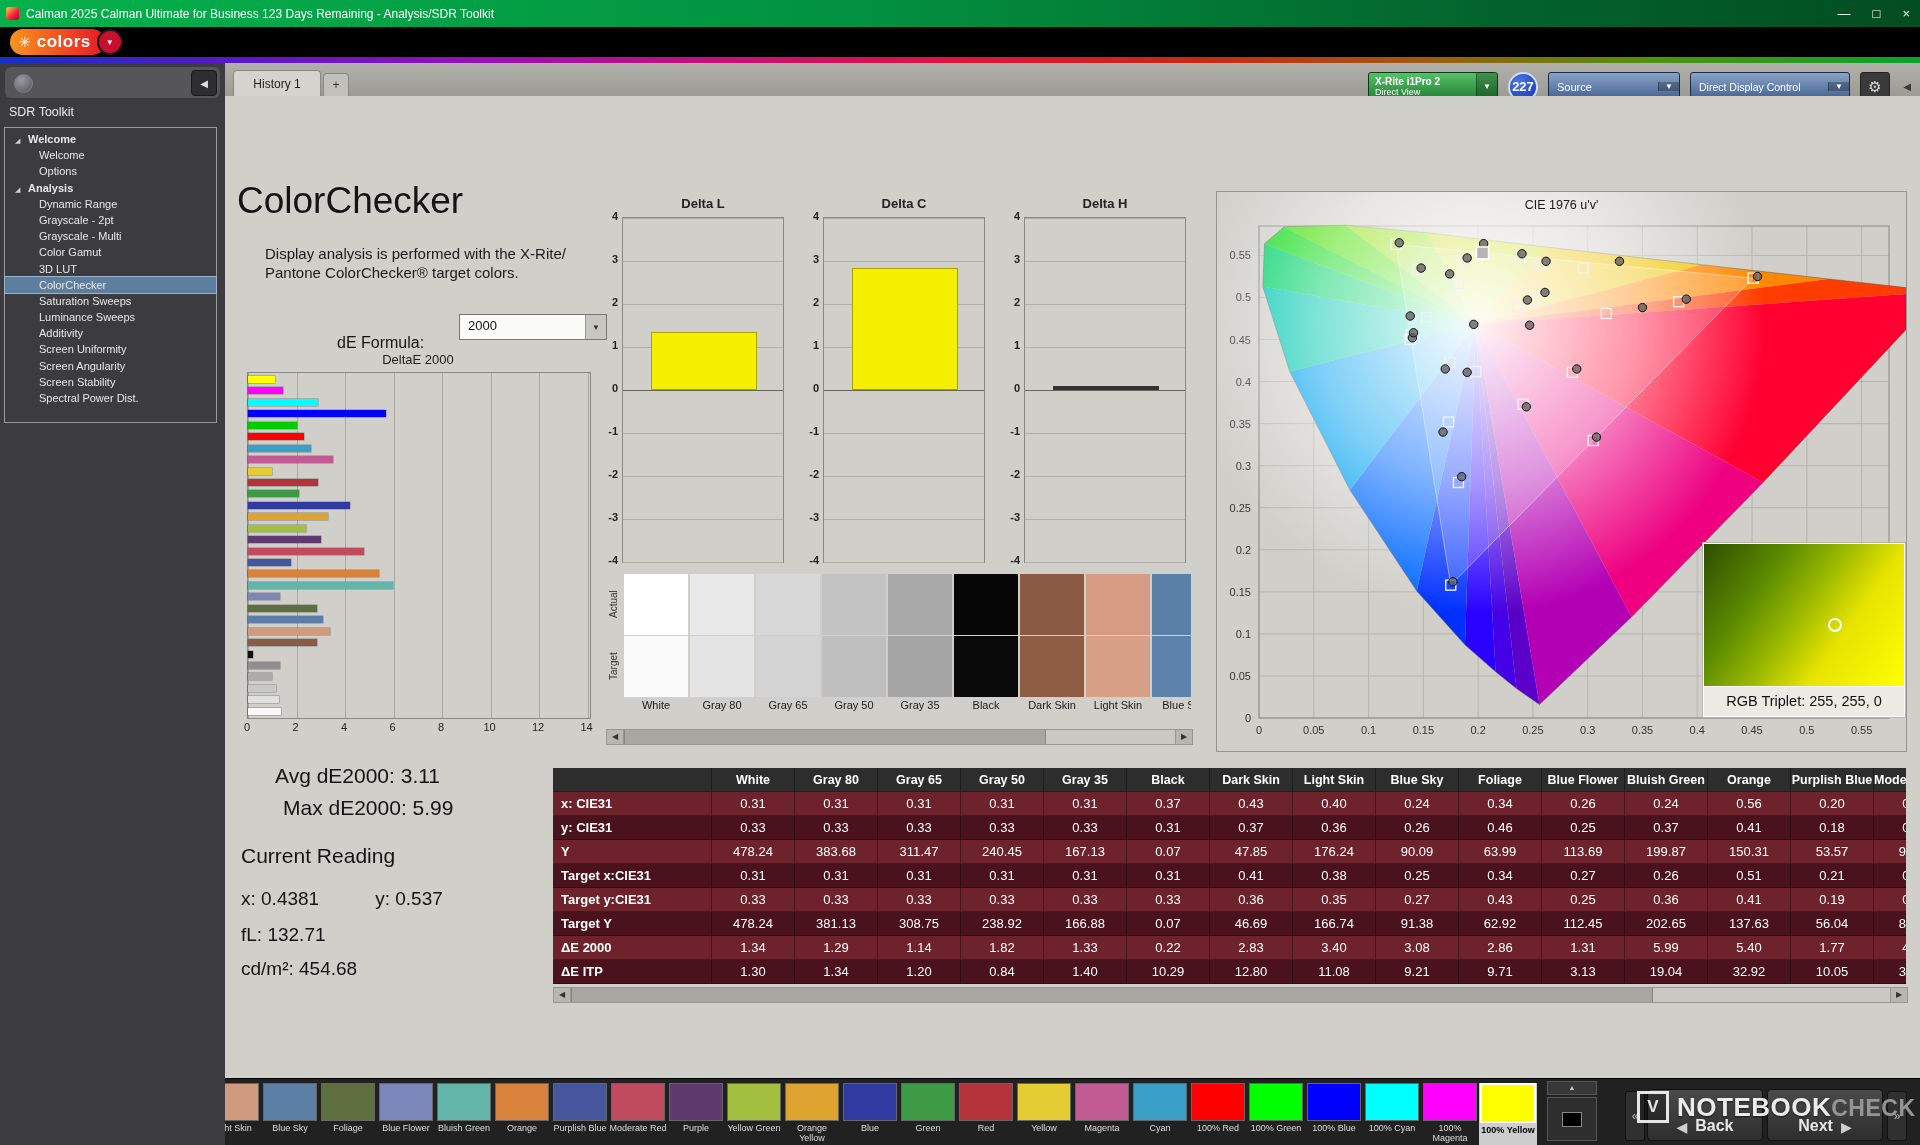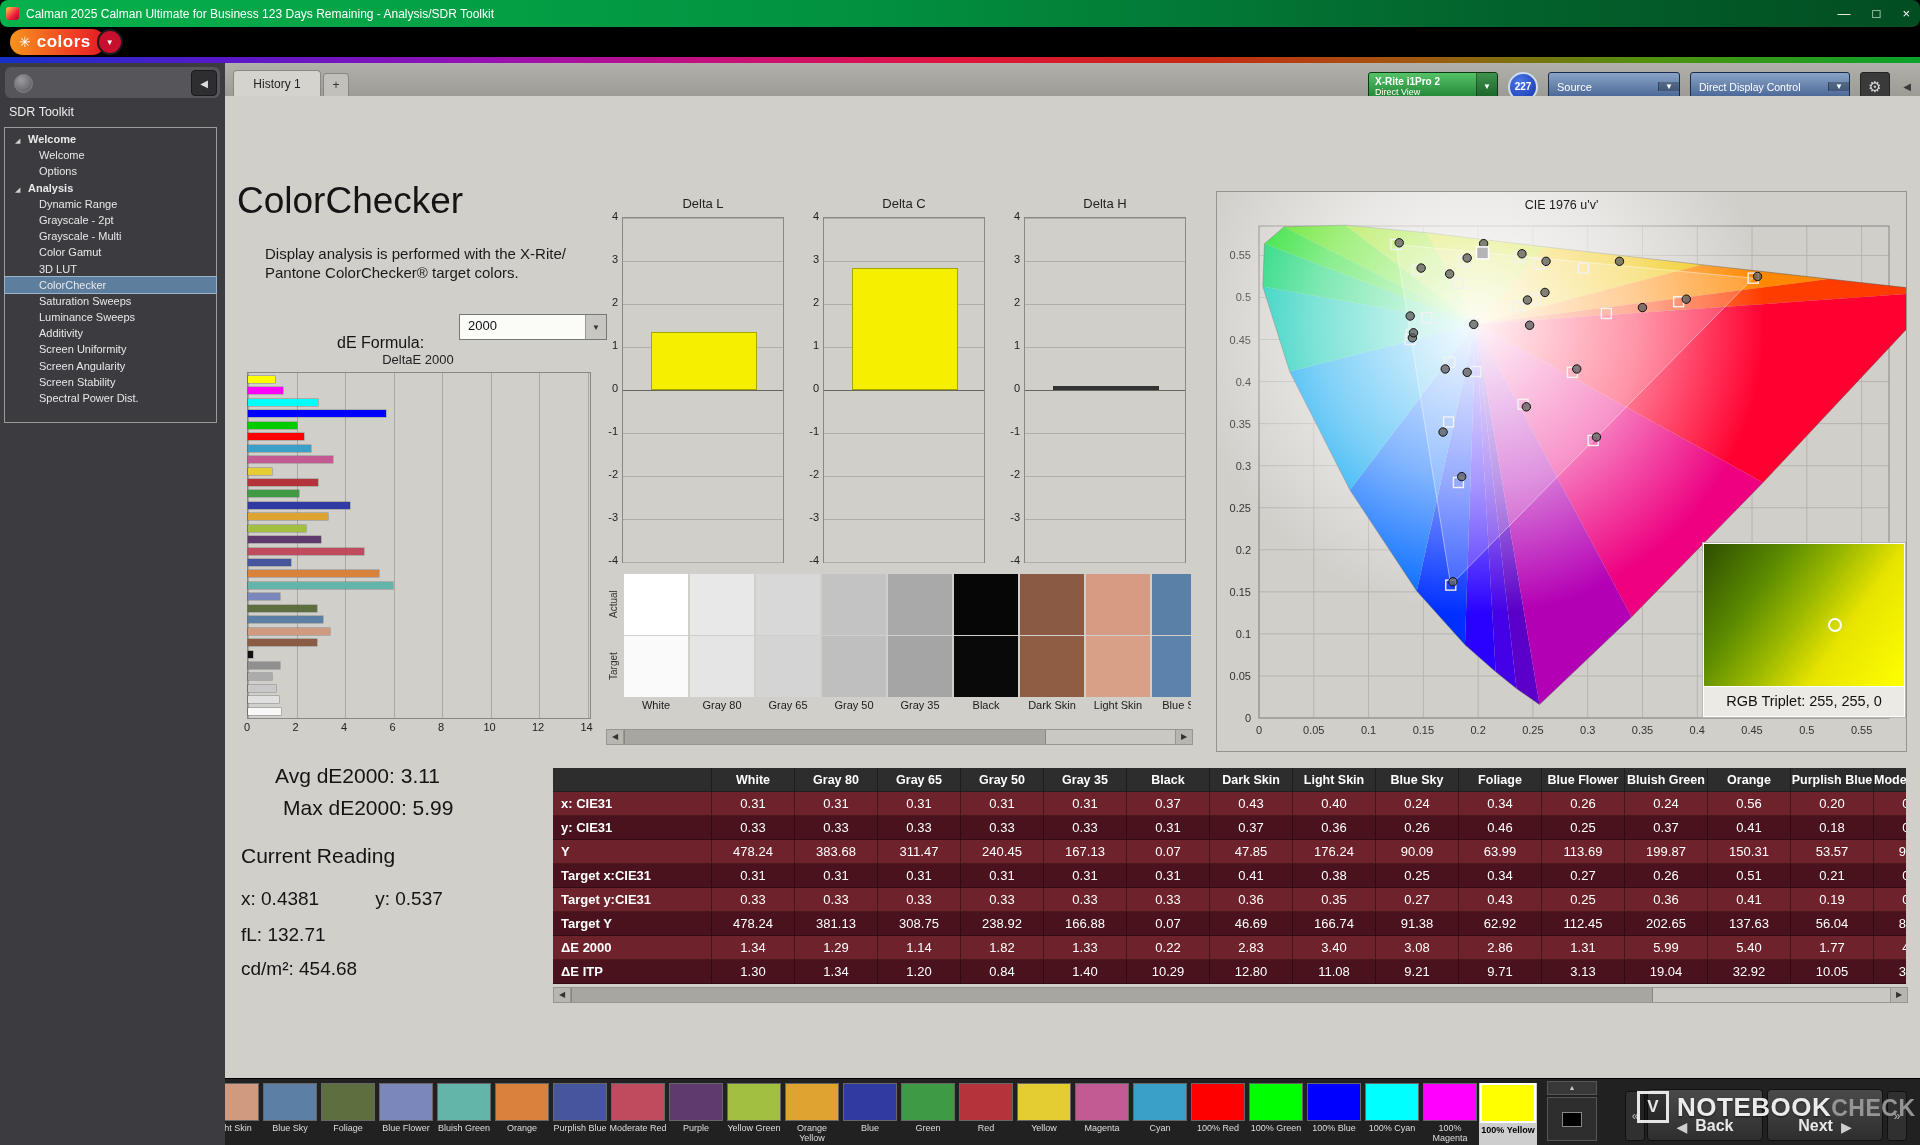--- a/index.html
+++ b/index.html
@@ -1,18 +1,18 @@
 <!DOCTYPE html>
 <html><head>
 <meta charset="utf-8">
 <style>
   html,body{margin:0;padding:0;width:1920px;height:1145px;overflow:hidden;
     font-family:"Liberation Sans","DejaVu Sans",sans-serif;background:#000;}
   .titlebar{height:27px;background:linear-gradient(90deg,#06b14c,#029140 45%,#03632c 78%,#024d22);
-    display:flex;align-items:center;color:#fff;font-size:12px;position:relative;border-radius:8px;}
+    display:flex;align-items:center;color:#fff;font-size:12px;position:relative;}
   .title-icon{width:13px;height:13px;margin:0 7px 0 6px;border-radius:3px;
     background:linear-gradient(135deg,#ffd24a,#f2203e 60%,#b00020);}
   .win-controls{position:absolute;right:10px;top:0;height:27px;display:flex;gap:22px;align-items:center;font-size:13px;}
   .win-btn{cursor:default;color:#fff;}
   .brandbar{height:30px;background:#000;position:relative;}
   .logo{position:absolute;left:10px;top:2px;height:26px;display:flex;align-items:center;}
   .logo-main{height:26px;border-radius:13px;background:linear-gradient(90deg,#f7941d,#ef3b24 70%,#e01b24);
     display:flex;align-items:center;gap:6px;padding:0 14px 0 9px;}
   .logo-glyph{color:#fff;font-size:14px;}
   .logo-text{color:#fff;font-weight:bold;font-size:17px;letter-spacing:.5px;}
@@ -41,21 +41,21 @@
     border-radius:4px 4px 0 0;font-size:12px;color:#222;text-align:center;line-height:26px;}
   .tab-add{position:absolute;left:98px;top:10px;width:24px;height:23px;background:#c2c0bb;border:1px solid #8a8884;border-bottom:none;
     border-radius:4px 4px 0 0;font-size:12px;color:#333;text-align:center;line-height:23px;}
   .toolbar-right{position:absolute;right:6px;top:2px;height:43px;display:flex;gap:10px;align-items:center;}
   .meter-dd{width:128px;height:28px;border-radius:3px;border:1px solid #0a3a14;background:linear-gradient(#55c267,#1d7c31);display:flex;overflow:hidden;}
   .meter-text{flex:1;padding:3px 0 0 6px;color:#fff;line-height:11px;}
   .meter-l1{font-size:10px;font-weight:bold;}
   .meter-l2{font-size:9px;}
   .dd-caret{width:20px;background:rgba(0,0,0,.25);display:flex;align-items:center;justify-content:center;color:#fff;font-size:8px;border-left:1px solid rgba(0,0,0,.3);}
   .badge{width:26px;height:26px;border-radius:50%;background:radial-gradient(circle at 35% 30%,#4a78e8,#1432a8);
-    border:2px solid #d0dcf0;color:#fff;font-size:10px;font-weight:bold;display:flex;align-items:center;justify-content:center;}
+    border:2px solid #d0dcf0;color:#fff;font-size:13px;font-weight:bold;display:flex;align-items:center;justify-content:center;}
   .blue-dd{height:28px;border-radius:3px;border:1px solid #1a2a4a;background:linear-gradient(#8aa4c6,#3f5c8e);display:flex;align-items:center;color:#fff;overflow:hidden;}
   .blue-dd .dd-label{padding:0 8px;font-size:11px;flex:1;white-space:nowrap;}
   .dd-source{width:130px;}
   .dd-ddc{width:158px;}
   .dd-ddc .dd-label{font-size:10.5px;}
   .gear-btn{width:28px;height:28px;background:#3a3a3a;border:1px solid #222;border-radius:3px;color:#d8d8d8;
     font-size:15px;display:flex;align-items:center;justify-content:center;}
   .panel-collapse{width:14px;height:28px;color:#3a3a3a;font-size:10px;display:flex;align-items:center;justify-content:center;}
   
   .workspace{height:982px;background:#d1cfca;position:relative;overflow:hidden;flex:0 0 982px;}
@@ -68,21 +68,21 @@
   
   #de-chart{position:absolute;left:22px;top:256px;width:342px;height:400px;}
   .de-title{text-align:center;font-size:13px;color:#222;height:20px;}
   #de-plot{position:absolute;left:0;top:20px;width:342px;height:345px;border:1px solid #8a8884;background:#d1cfca;}
   .vgrid{position:absolute;top:0;bottom:0;width:1px;background:#aaa8a2;}
   .de-bars{position:absolute;left:0;right:0;top:3px;bottom:3px;display:flex;flex-direction:column;justify-content:space-between;}
   .de-bar{height:7px;box-shadow:0 0 0 .5px rgba(0,0,0,.35);}
   .de-xaxis{position:absolute;left:0;top:369px;width:342px;height:14px;}
   .de-xlabel{position:absolute;transform:translateX(-50%);font-size:11px;color:#222;}
   
-  #delta-charts{position:absolute;left:397px;top:100px;width:566px;height:390px;}
+  #delta-charts{position:absolute;left:397px;top:100px;width:566px;height:390px;font-weight:bold;}
   .dchart{position:absolute;top:0;width:162px;}
   .dtitle{height:20px;text-align:center;font-size:13px;color:#222;}
   .dplot{position:absolute;left:0;top:21px;width:160px;height:344px;border:1px solid #8a8884;}
   .hgrid{position:absolute;left:0;right:0;height:1px;background:#b0aea8;}
   .hgrid.zero{background:#66645f;}
   .dylabel{position:absolute;left:-26px;width:22px;text-align:right;font-size:11px;color:#222;}
   .dbar{position:absolute;left:28px;width:104px;background:#f4f000;border:1px solid #a8a400;bottom:172px;}
   .dbar.flat{background:#333;border-color:#333;height:2px;}
   
   #swatch-strip{position:absolute;left:381px;top:478px;width:585px;height:175px;}

